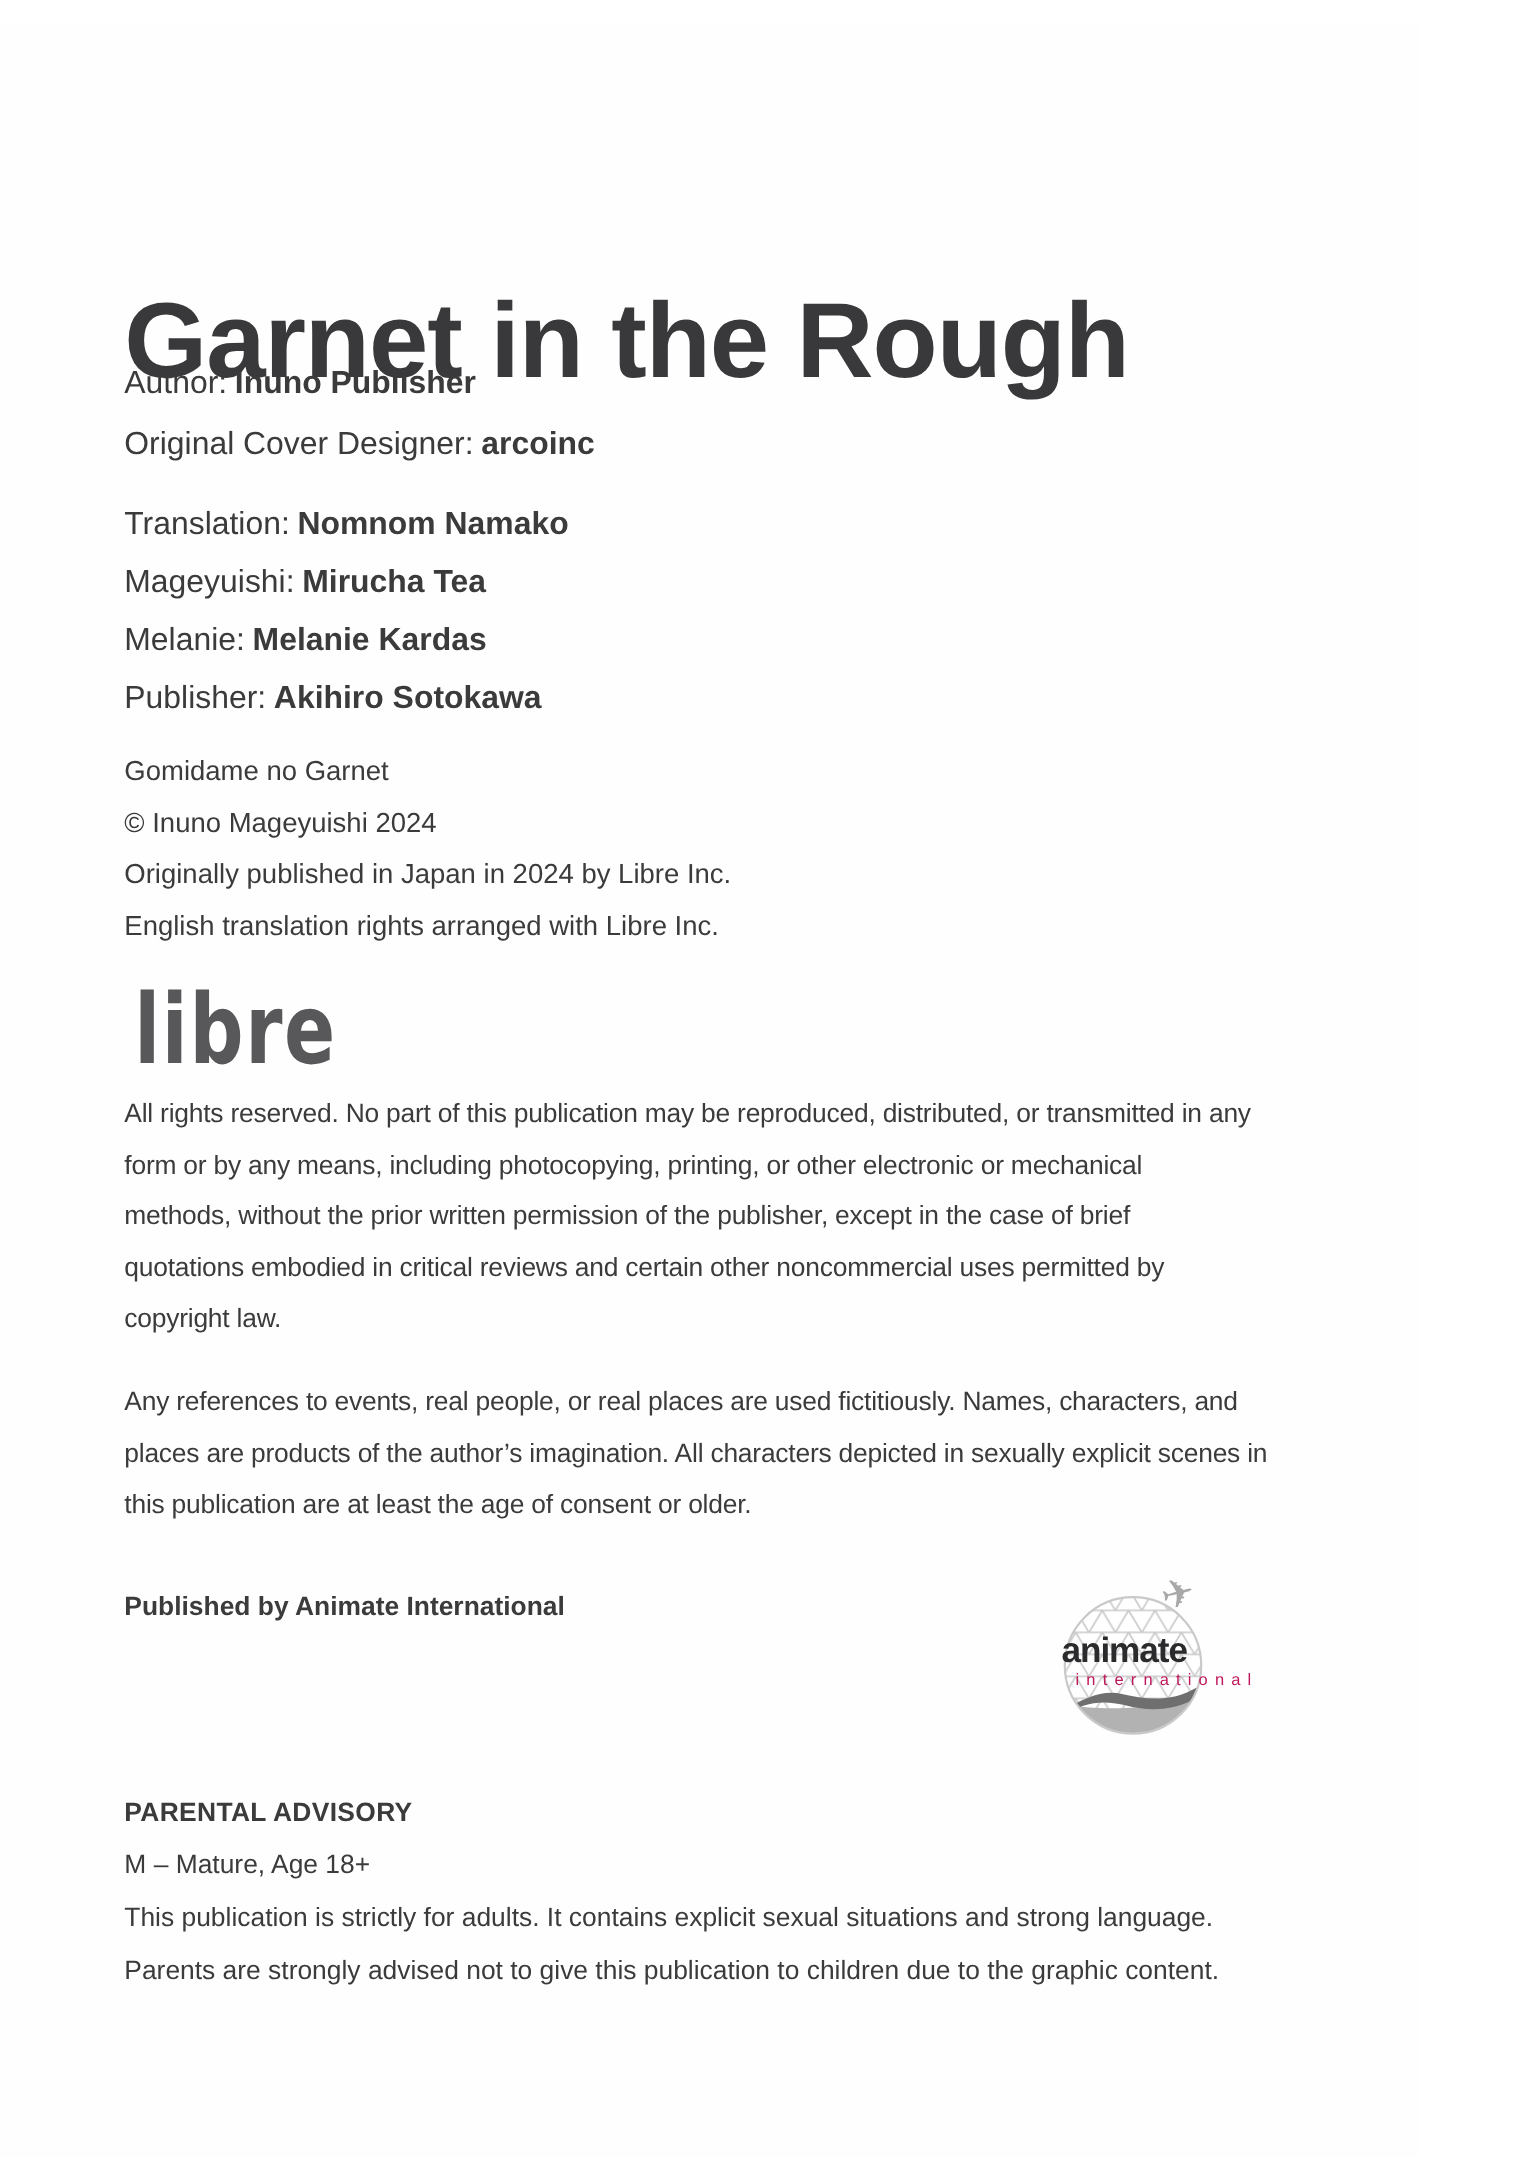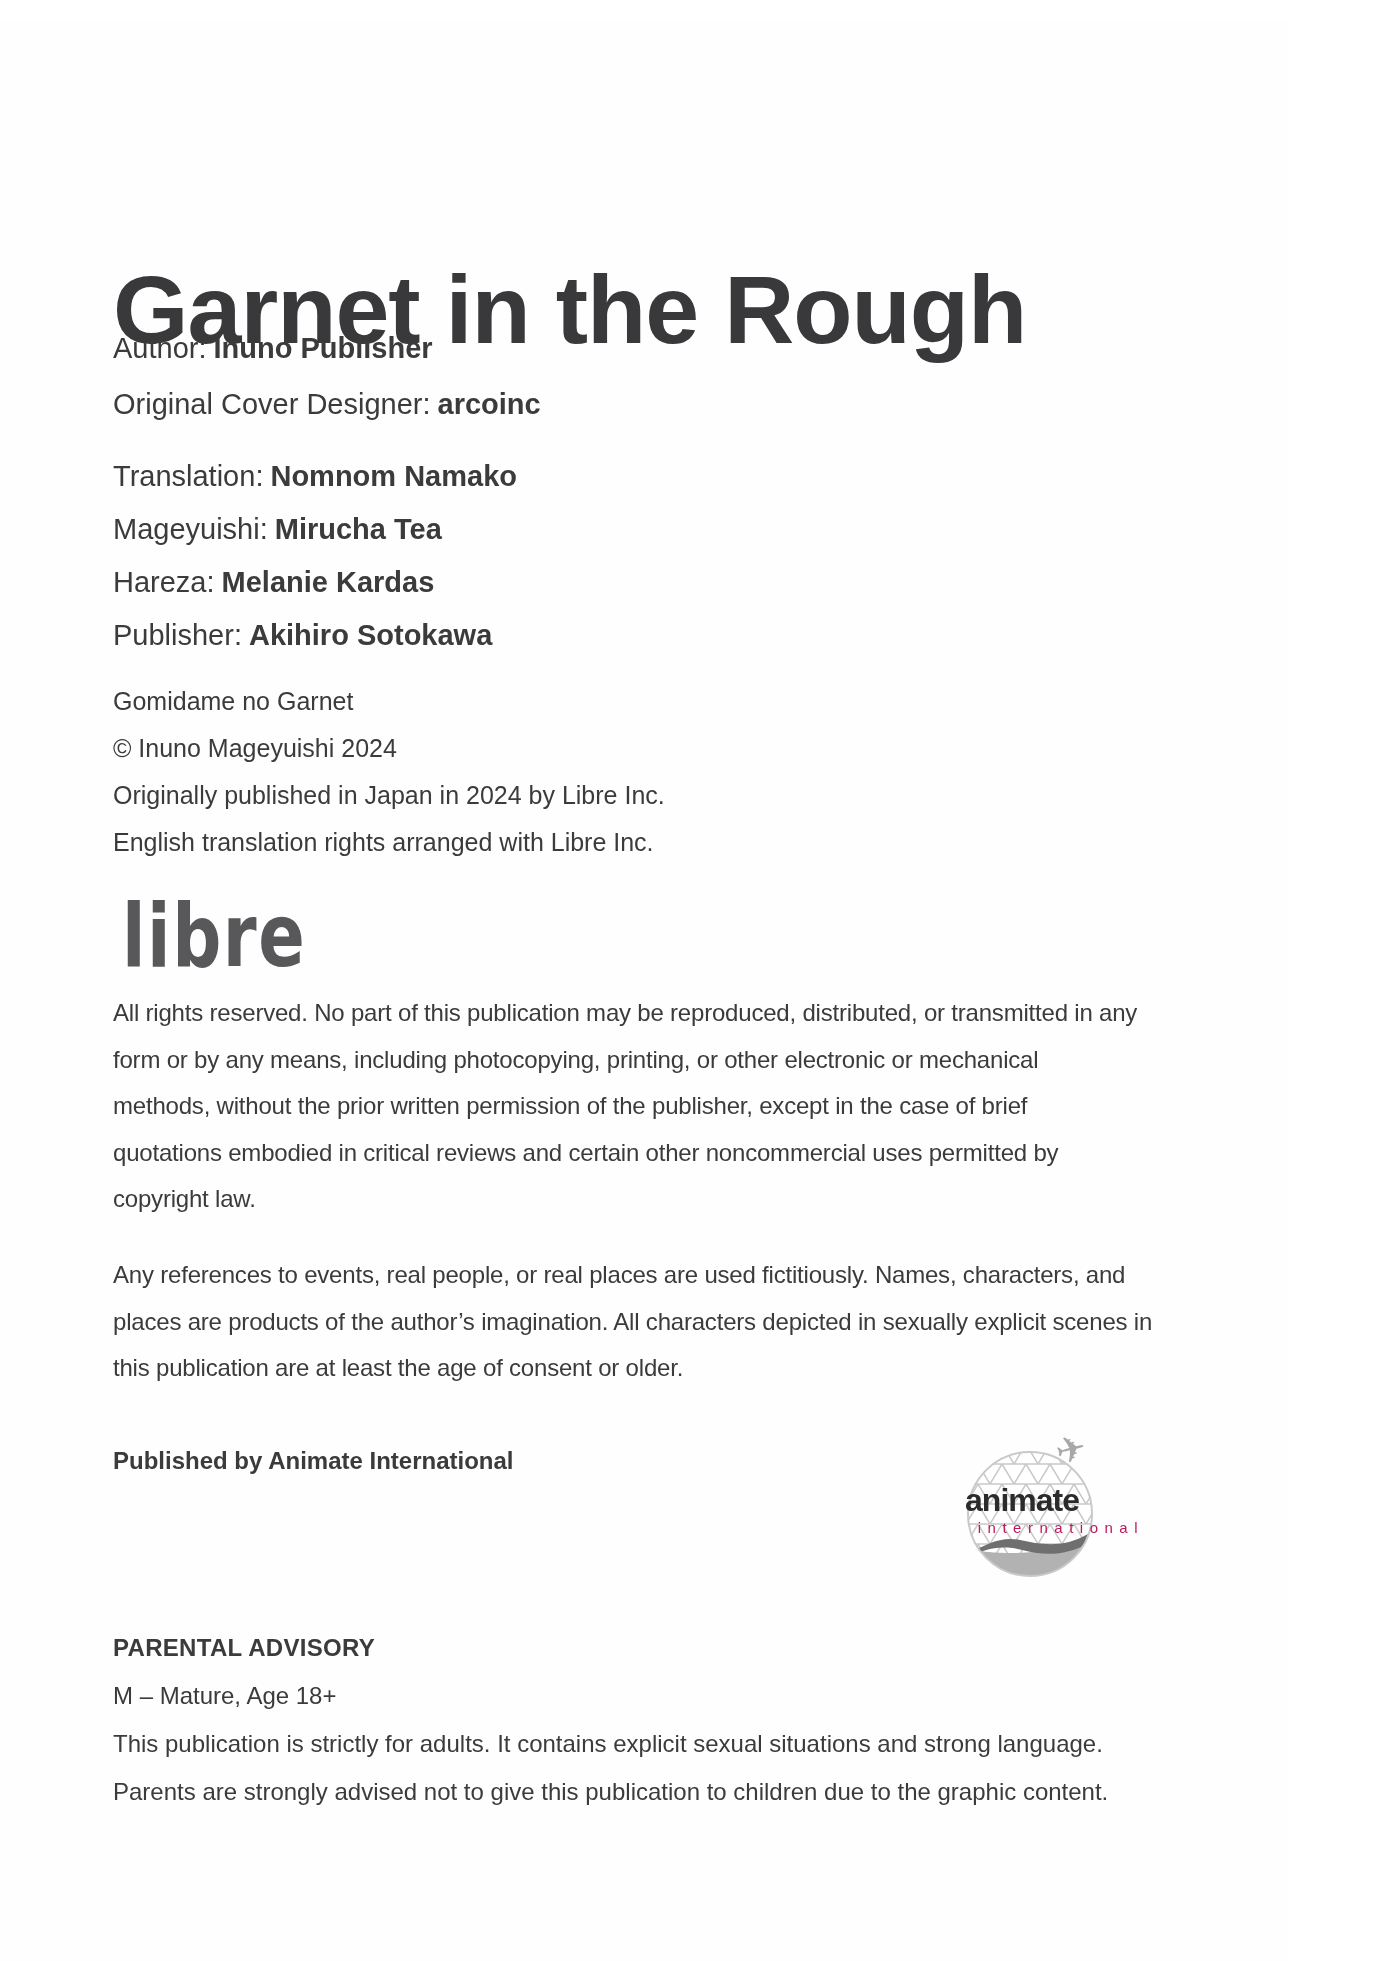--- a/index.html
+++ b/index.html
@@ -126,21 +126,21 @@
   </div>
 
   <div class="abs credits-block-2">
     <div class="credit-line">
       <span class="credit-label">Translation:</span><span class="credit-name">Nomnom Namako</span>
     </div>
     <div class="credit-line">
       <span class="credit-label">Mageyuishi:</span><span class="credit-name">Mirucha Tea</span>
     </div>
     <div class="credit-line">
-      <span class="credit-label">Hareza:</span><span class="credit-name">Melanie Kardas</span>
+      <span class="credit-label">Melanie:</span><span class="credit-name">Melanie Kardas</span>
     </div>
     <div class="credit-line">
       <span class="credit-label">Publisher:</span><span class="credit-name">Akihiro Sotokawa</span>
     </div>
   </div>
 
   <div class="abs edition-block">Gomidame no Garnet
 © Inuno Mageyuishi 2024
 Originally published in Japan in 2024 by Libre Inc.
 English translation rights arranged with Libre Inc.</div>

